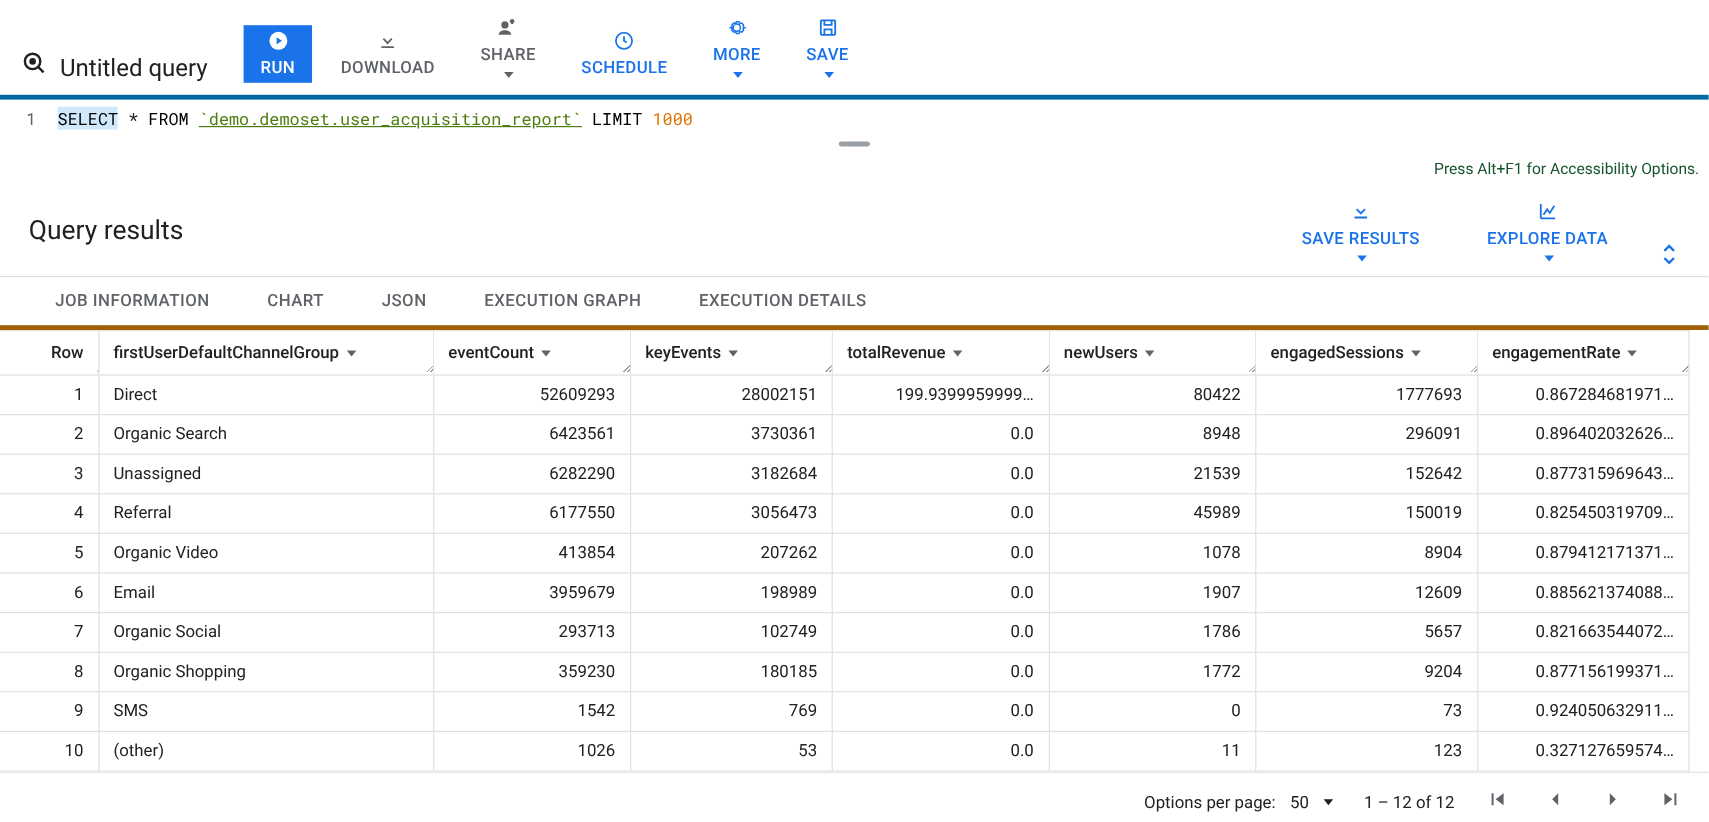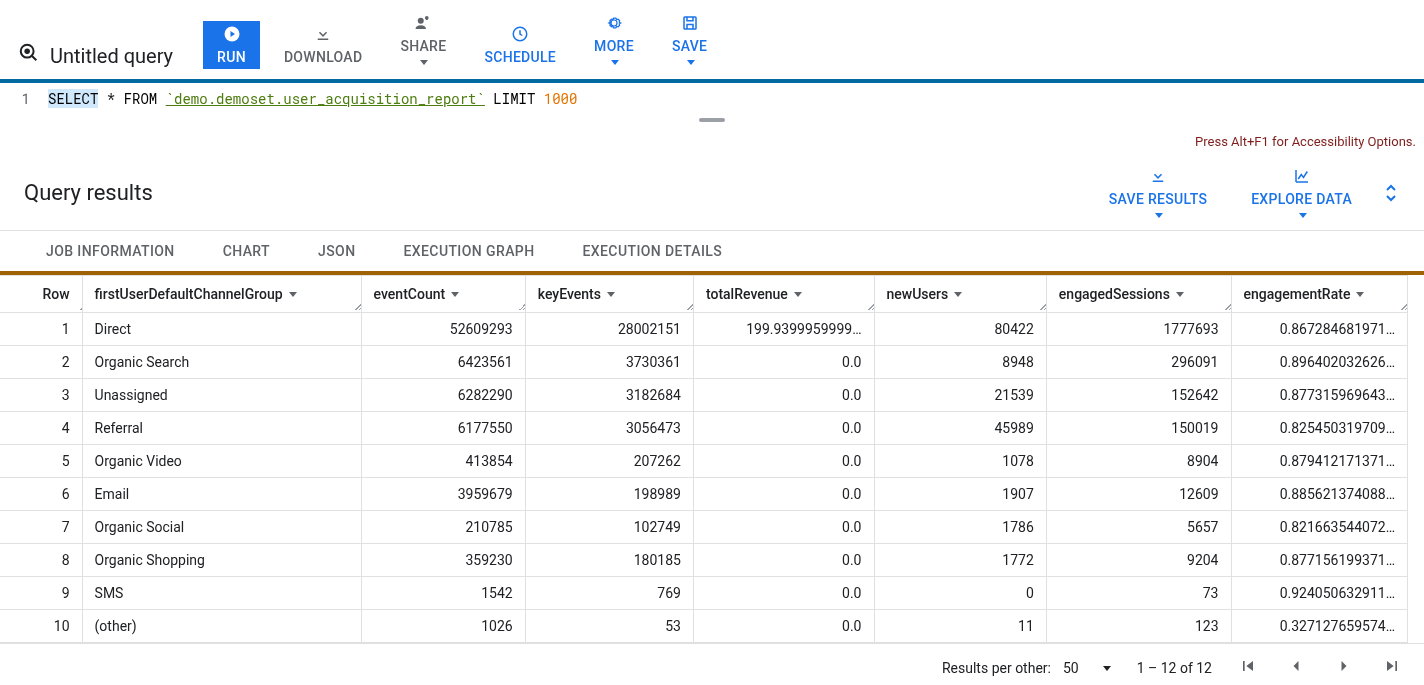--- a/index.html
+++ b/index.html
@@ -14,27 +14,27 @@
 .btn.blue { color: #1a73e8; }
 .caret { width:0; height:0; border-left:4px solid transparent;border-right:4px solid transparent;border-top:5px solid currentColor; margin-left:2px;}
 
 .editor { display:flex; font-family: 'Roboto Mono', monospace; font-size: 14px; padding: 2px 0; }
 .gutter { width: 40px; text-align: right; color: #5f6368; padding-right: 10px; padding-top:4px; }
 .code { flex:1; padding-top:4px; padding-left:8px; white-space: pre; }
 .kw { color: #000000; }
 .str { color: #4d7c0f; text-decoration: underline; }
 .num { color: #e37400; }
 .sel { background: #cfe8fc; }
-.accessibility { text-align:right; font-size:13px; color:#7f1d1d; padding: 12px 8px 0 0; }
+.accessibility { text-align:right; font-size:13px; color:#14532d; padding: 12px 8px 0 0; }
 .drag-handle { display:flex; justify-content:center; margin-top:8px; }
 .drag-handle div { width:26px; height:4px; background:#9aa0a6; border-radius:2px; }
 
 .results-header { display:flex; align-items:center; justify-content:space-between; padding: 14px 24px 8px 24px; border-bottom: 1px solid #e0e0e0; }
 .results-header h2 { font-size: 22px; font-weight:400; }
-.results-actions { display:flex; gap: 16px; align-items:center; }
+.results-actions { display:flex; gap: 28px; align-items:flex-end; }
 .unfold { display:flex; flex-direction:column; gap:-4px; color:#1a73e8; cursor:pointer;}
 
 .tabs { display:flex; border-bottom: 4px solid #a16207; padding: 0 22px; gap: 0; }
 .tab { padding: 12px 24px; font-weight:500; letter-spacing:0.4px; color:#5f6368; cursor:pointer; font-size:14px;}
 .tab.active { color:#1a73e8; border-bottom: 3px solid #1a73e8; }
 
 .table-wrap { overflow:auto; max-height: 400px; }
 table { border-collapse: collapse; width: 100%; table-layout: fixed; }
 th { text-align:center; font-weight:500; padding: 10px 12px; border: 1px solid #e0e0e0; position:relative; background:#fff; font-size:14px; white-space:nowrap; overflow:hidden; }
 th .hdr { display:flex; align-items:center; gap:6px; }
@@ -301,21 +301,21 @@
           <td class="num-cell">3959679</td>
           <td class="num-cell">198989</td>
           <td class="num-cell">0.0</td>
           <td class="num-cell">1907</td>
           <td class="num-cell">12609</td>
           <td class="num-cell">0.885621374088…</td>
         </tr>
         <tr>
           <td class="row-col num-cell">7</td>
           <td>Organic Social</td>
-          <td class="num-cell">210785</td>
+          <td class="num-cell">293713</td>
           <td class="num-cell">102749</td>
           <td class="num-cell">0.0</td>
           <td class="num-cell">1786</td>
           <td class="num-cell">5657</td>
           <td class="num-cell">0.821663544072…</td>
         </tr>
         <tr>
           <td class="row-col num-cell">8</td>
           <td>Organic Shopping</td>
           <td class="num-cell">359230</td>
@@ -344,22 +344,22 @@
           <td class="num-cell">11</td>
           <td class="num-cell">123</td>
           <td class="num-cell">0.327127659574…</td>
         </tr>
       </tbody>
   </table>
 </div>
 
 <div class="pagination">
   <div class="per-page">
-    <span>Results per other:</span>
-    <span style="display:inline-flex;align-items:center;gap:22px;cursor:pointer">
+    <span>Options per page:</span>
+    <span style="display:inline-flex;align-items:center;gap:10px;cursor:pointer">
       <span>50</span>
       <span class="caret" style="border-top-color:#202124"></span>
     </span>
   </div>
   <span>1 – 12 of 12</span>
   <div class="nav-icons">
     <span><svg width="20" height="20" viewBox="0 0 24 24" fill="#5f6368">
           <path d="M6 6h2v12H6zM18 6l-8 6 8 6z"></path>
         </svg></span>
     <span><svg width="20" height="20" viewBox="0 0 24 24" fill="#5f6368">

